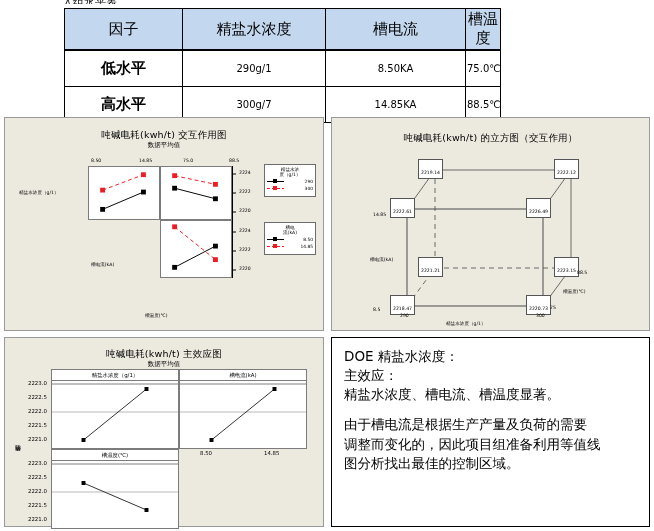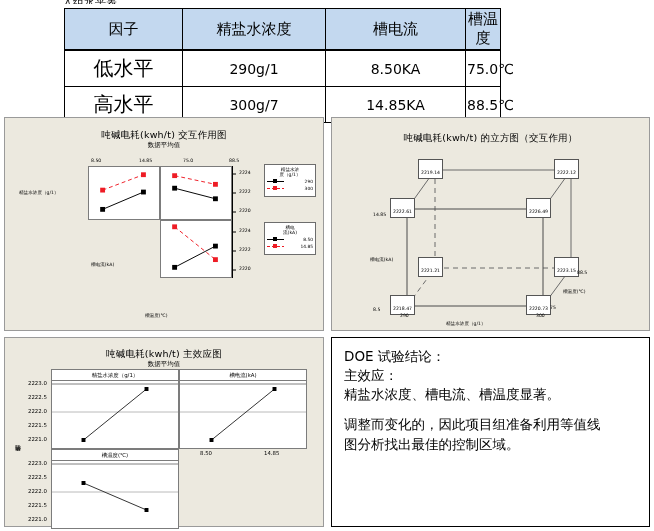--- a/index.html
+++ b/index.html
@@ -20,22 +20,22 @@
     border-collapse:collapse;table-layout:fixed;
   }
   .factor-table th,.factor-table td{
     border:1px solid #000;text-align:center;
     font-family:"DejaVu Sans","Liberation Sans",sans-serif;
   }
   .factor-table th{
     background:#c3d8ef;height:33px;font-weight:normal;font-size:15px;
     border-bottom:2px solid #000;
   }
-  .factor-table td{height:33px;font-size:14px;}
-  .factor-table td.lbl{font-size:20px;}
+  .factor-table td{height:33px;font-size:10px;}
+  .factor-table td.lbl{font-size:15px;font-weight:bold;}
 
   
   .panel{position:absolute;border:1px solid #9a9a9a;background:#ece9df;box-sizing:border-box;}
   #panel-interaction{left:4px;top:117px;width:320px;height:214px;}
   #panel-cube{left:331px;top:117px;width:319px;height:214px;}
   #panel-main{left:4px;top:337px;width:320px;height:190px;}
   #panel-doe{left:331px;top:337px;width:319px;height:190px;background:#ffffff;border:1px solid #000;}
 
   .ch-title{
     text-align:center;font-weight:normal;font-size:9.5px;color:#000;
@@ -316,20 +316,21 @@
       <polyline points="32,22 96,49" fill="none" stroke="#333" stroke-width="1"></polyline>
       <rect x="30" y="20" width="4" height="4" fill="#000"></rect>
       <rect x="94" y="47" width="4" height="4" fill="#000"></rect>
     </svg>
   </div>
 
 </div>
 
 <div class="panel" id="panel-doe">
   <div class="doe-wrap">
-    <div class="doe-line">DOE 试验结论：</div>
+    <div class="doe-line">DOE 精盐水浓度：</div>
     <div class="doe-line">主效应：</div>
     <div class="doe-line">精盐水浓度、槽电流、槽温度显著。</div>
     <div class="doe-gap"></div>
+    <div class="doe-line">由于槽电流是根据生产产量及负荷的需要</div>
     <div class="doe-line">调整而变化的，因此项目组准备利用等值线</div>
     <div class="doe-line">图分析找出最佳的控制区域。</div>
   </div>
 </div>
 
 </body></html>

